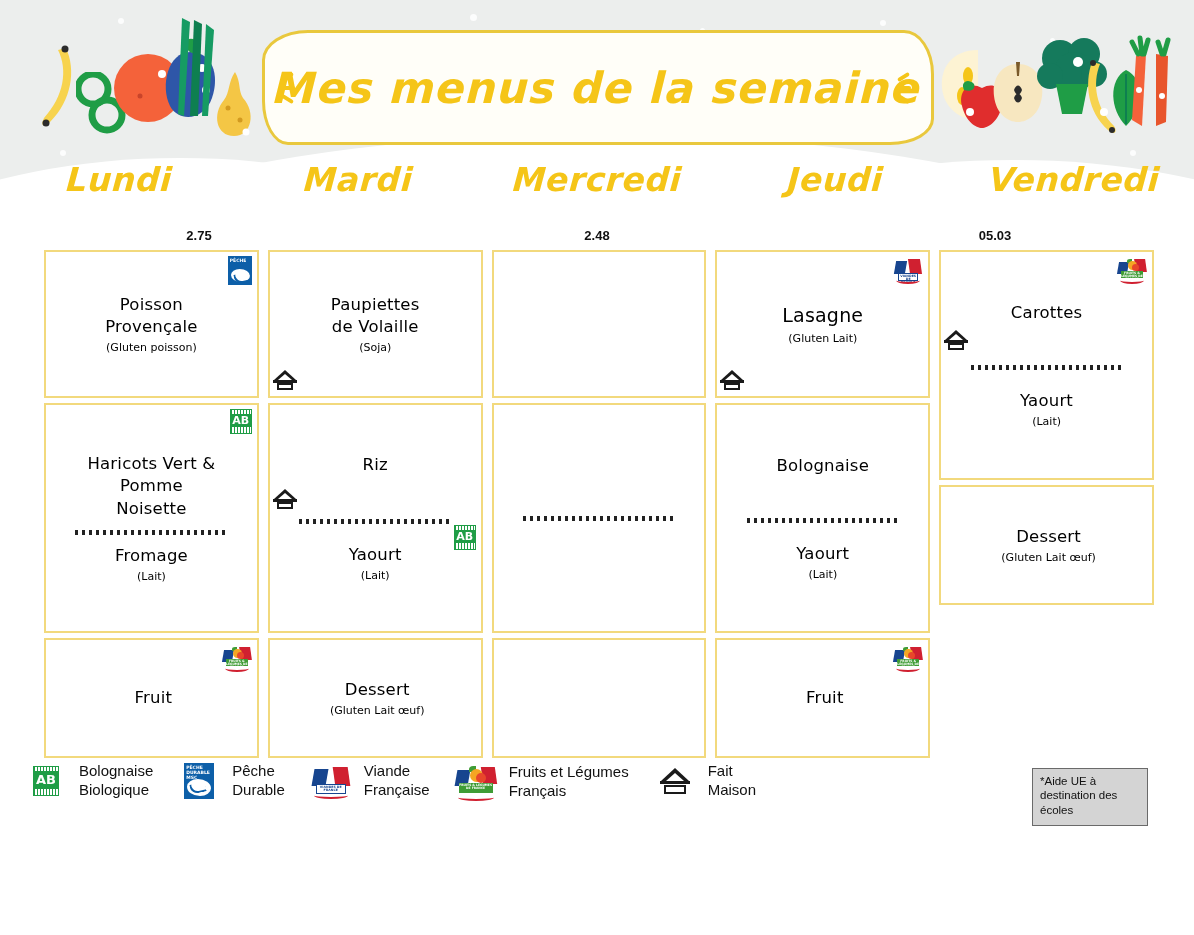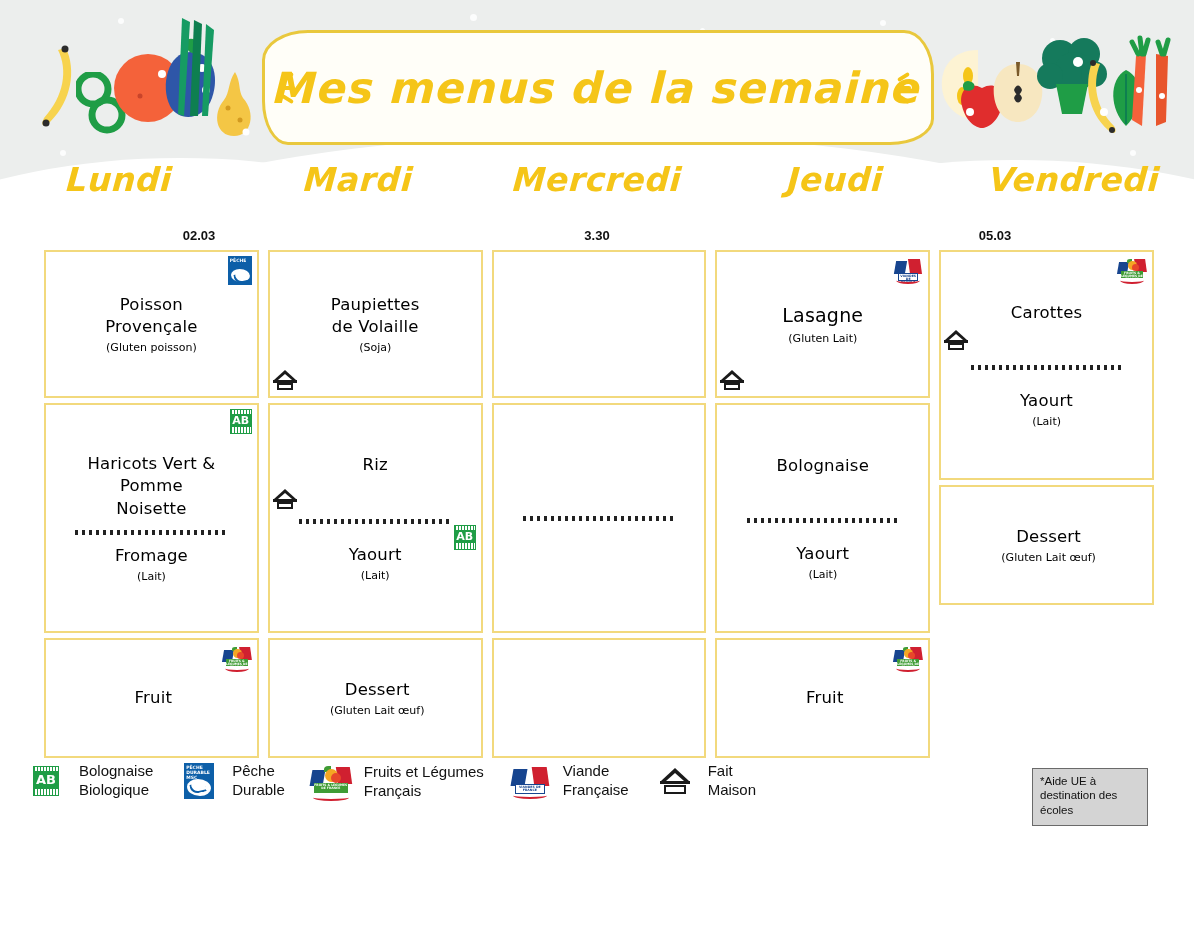--- a/index.html
+++ b/index.html
@@ -377,22 +377,22 @@
     </div>
   <div class="day-head">
       <div class="day-name">Jeudi</div>
     </div>
   <div class="day-head">
       <div class="day-name">Vendredi</div>
     </div>
 </div>
 
 <div class="date-row">
-  <div class="date-cell">02.03</div>
-  <div class="date-cell">3.30</div>
+  <div class="date-cell">2.75</div>
+  <div class="date-cell">2.48</div>
   <div class="date-cell">05.03</div>
 </div>
 
 <div class="grid">
 
   <div class="col">
     <div class="cell r1">
       <span class="badge tr">
         <span class="logo-msc sm">
             <span class="txt">PÊCHE</span>
@@ -619,20 +619,38 @@
       </span>
     </span>
     <span class="lg-txt">
       <span>Pêche</span><br>
       <span>Durable</span>
     </span>
   </div>
 
   <div class="lg-item">
     <span class="lg-ico">
+      <span class="logo-star" style="width:40px;height:38px;">
+          <span class="st"></span>
+          <span class="lblue" style="width:14px;height:17px;top:7px;"></span>
+          <span class="lred" style="width:15px;height:19px;top:5px;"></span>
+          <span class="bar" style="top:22px;height:8px;">
+            <span>VIANDES DE FRANCE</span>
+          </span>
+          <span class="swoosh"></span>
+        </span>
+    </span>
+    <span class="lg-txt">
+      <span>Viande</span><br>
+      <span>Française</span>
+    </span>
+  </div>
+
+  <div class="lg-item">
+    <span class="lg-ico">
       <span class="logo-flstar" style="width:42px;height:40px;">
           <span class="st"></span>
           <span class="lblue" style="width:13px;height:16px;top:8px;"></span>
           <span class="lred" style="width:14px;height:17px;top:5px;"></span>
           <span class="leaf" style="left:14px;top:4px;width:7px;height:6px;"></span>
           <span class="fr" style="left:15px;top:7px;width:13px;height:13px;"></span>
           <span class="fr2" style="left:21px;top:11px;width:10px;height:10px;"></span>
           <span class="bar" style="top:21px;height:10px;">
             <span>FRUITS &amp; LÉGUMES DE FRANCE</span>
           </span>
@@ -640,38 +658,20 @@
         </span>
     </span>
     <span class="lg-txt">
       <span>Fruits et Légumes</span><br>
       <span>Français</span>
     </span>
   </div>
 
   <div class="lg-item">
     <span class="lg-ico">
-      <span class="logo-star" style="width:40px;height:38px;">
-          <span class="st"></span>
-          <span class="lblue" style="width:14px;height:17px;top:7px;"></span>
-          <span class="lred" style="width:15px;height:19px;top:5px;"></span>
-          <span class="bar" style="top:22px;height:8px;">
-            <span>VIANDES DE FRANCE</span>
-          </span>
-          <span class="swoosh"></span>
-        </span>
-    </span>
-    <span class="lg-txt">
-      <span>Viande</span><br>
-      <span>Française</span>
-    </span>
-  </div>
-
-  <div class="lg-item">
-    <span class="lg-ico">
       <span class="logo-house big">
           <span class="roof"></span>
           <span class="roofin"></span>
           <span class="band"></span>
           <span class="body"></span>
         </span>
     </span>
     <span class="lg-txt">
       <span>Fait</span><br>
       <span>Maison</span>

